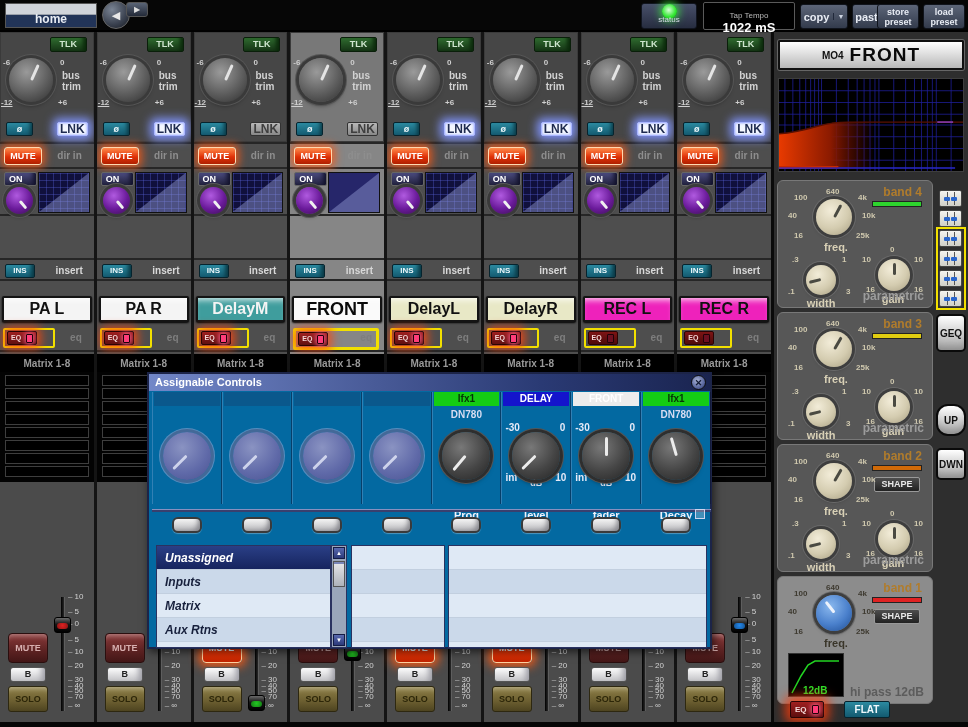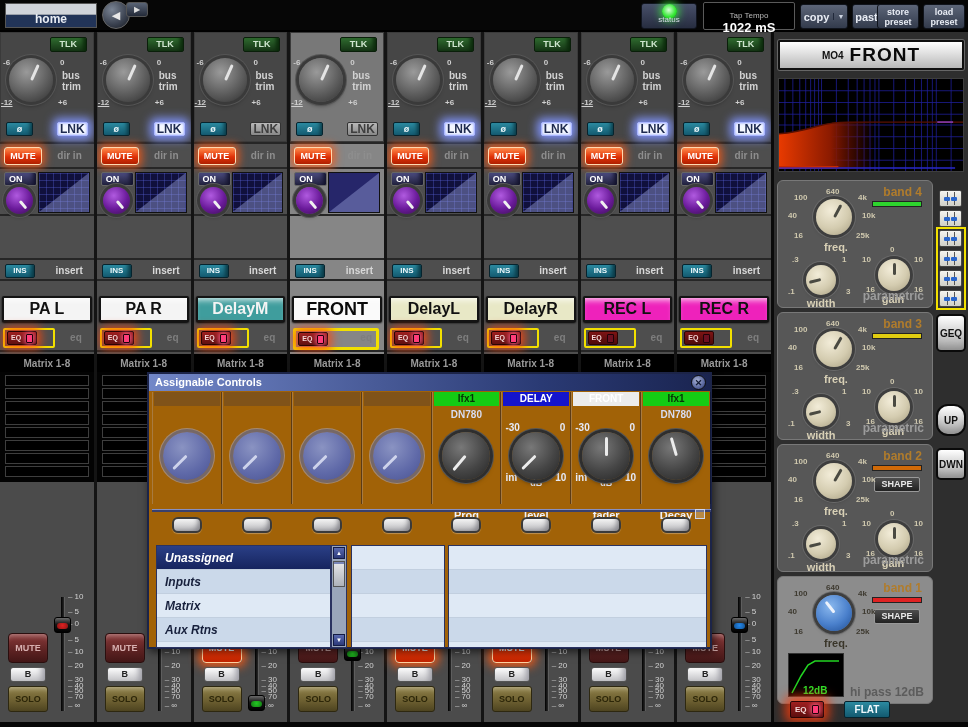--- a/index.html
+++ b/index.html
@@ -151,21 +151,21 @@
   .fscale { position:absolute; left:68px; top:78px; width:26px; height:114px; }
   .fscale .si { position:absolute; font-size:8px; color:#d2d2d2; white-space:nowrap; }
   .fscale .si b { font-weight:normal; margin-right:2px; color:#c0c0c0;}
   .fcap { position:absolute; left:54px; width:17px; height:16px; margin-top:72px; border-radius:3px;
     background:linear-gradient(#6a6a6a,#161616 45%,#000); border:1px solid #000; }
   .fcap::after { content:''; position:absolute; left:2px; top:5px; width:11px; height:6px; border-radius:3px;
     background:radial-gradient(circle at 50% 40%, var(--cap,#e22), color-mix(in srgb, var(--cap,#e22) 60%, #000)); }
 
   
   #dialog { position:absolute; left:147px; top:372px; width:565px; height:277px; z-index:20;
-    background:#a16207; border:2px solid #1c2448; box-shadow:2px 3px 8px rgba(0,0,0,.6); }
+    background:#0369a1; border:2px solid #1c2448; box-shadow:2px 3px 8px rgba(0,0,0,.6); }
   #dlg-title { position:absolute; left:0; top:0; width:100%; height:17px;
     background:linear-gradient(90deg,#7287c8,#2a3a74 70%,#1a2450);
     color:#fff; font-weight:bold; font-size:11px; padding:2px 0 0 6px; }
   #dlg-close { position:absolute; right:4px; top:1px; width:15px; height:15px; border-radius:50%;
     background:radial-gradient(circle at 40% 35%, #aab4d4, #5a68a0 60%, #2a3668); border:1px solid #111;
     color:#101830; font-size:9px; font-weight:bold; text-align:center; line-height:14px; }
   #dcols { position:absolute; left:3px; top:18px; width:559px; height:112px; display:grid; grid-template-columns:repeat(8,1fr); }
   .dcol { position:relative; border-right:1px solid rgba(10,14,40,.45); border-left:1px solid rgba(190,198,235,.25); }
   .dhead { position:absolute; left:1px; top:0; right:1px; height:14px; background:rgba(30,38,80,.25);
     text-align:center; font-size:10px; font-weight:bold; line-height:13px; }

